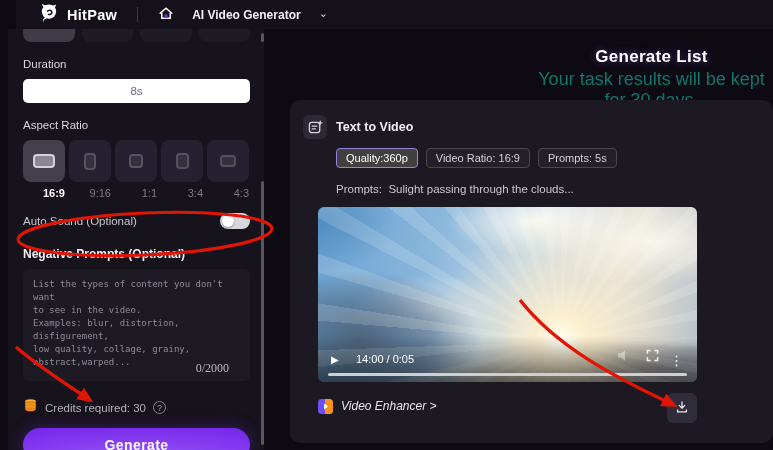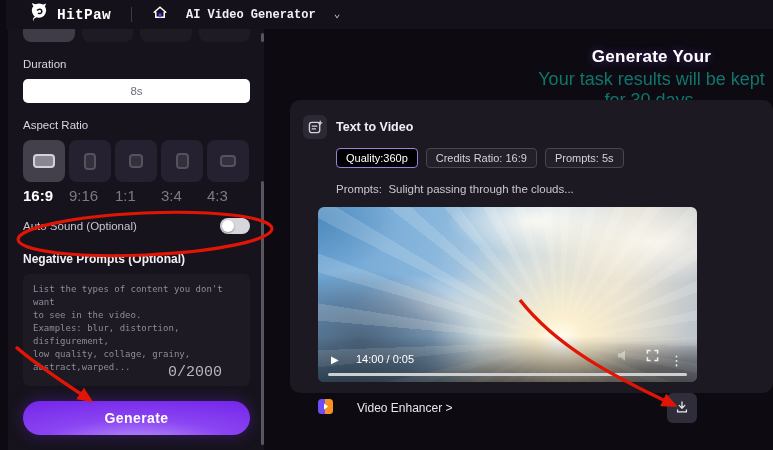--- a/index.html
+++ b/index.html
@@ -3,22 +3,22 @@
 <meta charset="utf-8">
 <style>
   * { margin:0; padding:0; box-sizing:border-box; }
   html,body { background:#060509; }
   #app {
     position:relative; width:773px; height:450px; overflow:hidden;
     background:#0d0a12; font-family:"Liberation Sans", sans-serif;
     color:#e8e5ee;
   }
   
-  .topbar { position:absolute; left:6px; top:0; right:0; height:29px;
-    background:#14111a; display:flex; align-items:center; padding-left:22px;font-family:Liberation Mono, monospace; }
+  .topbar { position:absolute; left:16px; top:0; right:0; height:29px;
+    background:#14111a; display:flex; align-items:center; padding-left:22px; }
   .brand { display:flex; align-items:center; gap:8px; }
   .brand-name { font-size:14.5px; font-weight:bold; color:#fff; letter-spacing:.3px; }
   .topbar-divider { width:1px; height:15px; background:#3c3846; margin:0 20px; }
   .nav-group { display:flex; align-items:center; gap:18px; cursor:pointer; }
   .nav-label { font-size:12px; font-weight:bold; color:#f2f0f6; }
   .chevron { font-size:11px; color:#cfccd6; margin-top:-3px; }
   
   .panel { position:absolute; left:8px; top:29px; width:256px; height:421px;
     background:#16131c; padding:0 14px 0 15px; overflow:hidden; }
   .model-row { display:flex; gap:7px; margin-top:-13px; }
@@ -31,61 +31,61 @@
   .dur-btn.sel { background:#35313d; color:#fff; font-weight:bold; }
   .tiles { display:flex; gap:4px; margin-top:9px; }
   .tile { width:42px; height:42px; border-radius:8px; background:#252130;
     display:flex; align-items:center; justify-content:center; }
   .tile.sel { background:#433f4b; }
   .ar-shape { border:2px solid #565260; background:#332f3b; border-radius:4px; }
   .tile.sel .ar-shape { border-color:#d4d1da; background:#8a8793; }
   .s169 { width:22px; height:14px; } .s916 { width:12px; height:17px; }
   .s11 { width:14px; height:14px; } .s34 { width:13px; height:16px; } .s43 { width:16px; height:12px; }
   .tile-labels { display:flex; gap:4px; margin-top:5px; }
-  .tile-label { width:42px; text-align:left; font-size:15px; color:#7d7987; }
+  .tile-label { width:42px; text-align:right; font-size:11px; color:#7d7987; }
   .tile-label.sel { color:#fff; font-weight:bold; }
   .autosound { display:flex; align-items:center; justify-content:space-between; margin-top:14px; }
   .autosound-label { font-size:11.5px; color:#c9c5cf; }
   .toggle { width:30px; height:16px; border-radius:8px; background:#d7d6dc; position:relative; cursor:pointer; }
   .toggle .knob { position:absolute; left:2px; top:2px; width:12px; height:12px; border-radius:50%;
     background:#fff; box-shadow:0 1px 2px rgba(0,0,0,.35); }
   .neg-label { margin-top:18px; font-size:12px; font-weight:bold; color:#f2f0f5; }
   .ta-wrap { position:relative; margin-top:8px; }
   textarea.neg-input { width:100%; height:112px; background:#1d1a24; border:none; border-radius:6px;
     padding:9px 10px; resize:none; font-family:"DejaVu Sans Mono", monospace; font-size:9px;
     line-height:1.45; color:#cac6d2; outline:none; }
   textarea.neg-input::placeholder { color:#8f8b9a; }
-  .char-counter { position:absolute; right:28px; bottom:9px; font-size:15px; color:#b8b4c0;
-    font-family:Liberation Mono, monospace; }
+  .char-counter { position:absolute; right:21px; bottom:9px; font-size:12px; color:#b8b4c0;
+    font-family:Liberation Serif, serif; }
   .credits { display:flex; align-items:center; gap:7px; margin-top:13px; }
   .credits-label { font-size:11.5px; color:#b4b0bb; }
   .help { width:13px; height:13px; border-radius:50%; border:1px solid #847f8e; color:#9b97a5;
     font-size:9px; display:flex; align-items:center; justify-content:center; cursor:pointer; }
   .generate-btn { margin-top:11px; width:100%; height:34px; border:none; border-radius:17px;
     background:radial-gradient(90% 130% at 50% 115%, #b58cfa 0%, #8b45f2 45%, #7527ea 100%);
     color:#fff; font-family:inherit; font-size:14px; font-weight:bold; letter-spacing:.4px;
     cursor:pointer; box-shadow:0 0 16px rgba(123,47,240,.35); }
   .scrollthumb { position:absolute; right:0; width:3px; border-radius:2px; background:#5a5661; }
   .st-top { top:4px; height:9px; }
   .st-main { top:152px; height:264px; }
   
   .list-head { position:absolute; left:530px; right:0; top:47px; text-align:center; }
   .list-title { font-size:17px; font-weight:bold; color:#fff; letter-spacing:.3px;
     text-shadow:0 0 10px rgba(150,90,255,.45); }
   .list-sub { margin-top:2px; font-size:18px; color:#0f766e; }
-  .card { position:absolute; left:290px; top:100px; right:0; height:293px;
+  .card { position:absolute; left:290px; top:100px; right:0; height:343px;
     background:#1c1923; border-radius:10px; padding:15px 0 0 13px; }
   .card-head { display:flex; align-items:center; gap:9px; }
   .type-icon { width:24px; height:24px; border-radius:6px; background:#2c2935;
     display:flex; align-items:center; justify-content:center; }
   .type-label { font-size:12.5px; font-weight:bold; color:#f0eef4; }
   .tags { display:flex; gap:8px; margin-top:9px; margin-left:33px; }
   .tag { font-size:11px; padding:3px 9px; border-radius:4px; background:#232028;
     border:1px solid #4a4552; color:#d6d2dc; }
-  .tag.purple { background:#000000; border-color:#9d7fe0; color:#fff;text-align:center; }
+  .tag.purple { background:#404040; border-color:#9d7fe0; color:#fff;text-align:center; }
   .prompts { margin-left:33px; margin-top:15px; font-size:11.5px; color:#cac6d1; white-space:pre; }
   .video { position:relative; margin-left:15px; margin-top:12px; width:379px; height:175px;
     border-radius:6px; overflow:hidden;
     background:
       radial-gradient(circle at 64% 77%, #ffffff 0%, #fff8e4 4%, rgba(255,241,205,.88) 9%, rgba(255,236,195,.4) 22%, rgba(255,236,195,0) 46%),
       repeating-conic-gradient(from 0deg at 64% 77%, rgba(255,255,248,.15) 0deg 4deg, rgba(255,255,248,0) 4deg 11deg),
       radial-gradient(ellipse 45% 55% at 11% 76%, rgba(72,93,116,.92) 0%, rgba(72,93,116,.5) 42%, rgba(72,93,116,0) 72%),
       radial-gradient(ellipse 30% 28% at 30% 58%, rgba(228,232,236,.75) 0%, rgba(228,232,236,0) 70%),
       radial-gradient(ellipse 42% 34% at 88% 20%, rgba(250,246,238,.95) 0%, rgba(250,246,238,0) 70%),
       radial-gradient(ellipse 34% 28% at 58% 8%, rgba(255,252,244,.9) 0%, rgba(255,252,244,0) 70%),
@@ -97,21 +97,21 @@
   .vctrl { position:absolute; left:0; right:0; bottom:0; height:46px;
     background:linear-gradient(rgba(0,0,0,0), rgba(0,0,0,.55)); }
   .play-glyph { position:absolute; left:13px; bottom:17px; font-size:10px; color:#fff; cursor:pointer; }
   .vtime { position:absolute; left:38px; bottom:17px; font-size:11px; color:#fff; }
   .vol-icon { position:absolute; right:66px; bottom:16px; cursor:pointer; }
   .fs-icon { position:absolute; right:38px; bottom:16px; cursor:pointer; }
   .kebab { position:absolute; right:14px; bottom:14px; font-size:13px; color:#fff; cursor:pointer; }
   .seekbar { position:absolute; left:10px; right:10px; bottom:6px; height:3px; border-radius:2px;
     background:#cfcfd2; cursor:pointer; }
   .card-foot { margin-left:15px; margin-top:11px; width:379px; display:flex; align-items:center; }
-  .enh { display:flex; align-items:center; gap:24px; cursor:pointer; }
+  .enh { display:flex; gap:8px; cursor:pointer;font-style:italic; }
   .enh-label { font-size:12px; color:#e8e5ee; }
   .dl-btn { margin-left:auto; width:30px; height:30px; border-radius:6px; background:#302d3a;
     border:none; display:flex; align-items:center; justify-content:center; cursor:pointer; }
   
   .ann { position:absolute; inset:0; z-index:60; pointer-events:none; }
 </style>
 </head>
 <body>
 
 <div id="app">
@@ -194,47 +194,61 @@
 
     <div class="ta-wrap">
       <textarea class="neg-input" readonly="" placeholder="List the types of content you don't want
 to see in the video.
 Examples: blur, distortion, disfigurement,
 low quality, collage, grainy,
 abstract,warped..." style=""></textarea>
       <span class="char-counter">0/2000</span>
     </div>
 
+    <div class="credits">
+      <span>
+        <svg width="15" height="15" viewBox="0 0 16 16">
+          <ellipse cx="8" cy="3.4" rx="5.6" ry="2.2" fill="#f8b133"></ellipse>
+          <path d="M2.4 3.4v3c0 1.2 2.5 2.2 5.6 2.2s5.6-1 5.6-2.2v-3" fill="#ef8c1d"></path>
+          <path d="M2.4 6.4v3c0 1.2 2.5 2.2 5.6 2.2s5.6-1 5.6-2.2v-3" fill="#f8a826"></path>
+          <path d="M2.4 9.4v2.6c0 1.2 2.5 2.2 5.6 2.2s5.6-1 5.6-2.2V9.4" fill="#ef8c1d"></path>
+          <ellipse cx="8" cy="6.4" rx="5.6" ry="2.2" fill="none" stroke="#c96f12" stroke-width=".6"></ellipse>
+          <ellipse cx="8" cy="9.4" rx="5.6" ry="2.2" fill="none" stroke="#c96f12" stroke-width=".6"></ellipse>
+        </svg>
+      </span>
+      <span class="credits-label">Credits required: 30</span>
+      <span class="help">?</span>
+    </div>
 
     <button class="generate-btn">Generate</button>
 
     <div class="scrollthumb st-top"></div>
     <div class="scrollthumb st-main"></div>
   </div>
 
   <div class="list-head">
-    <div class="list-title">Generate Your</div>
+    <div class="list-title">Generate List</div>
     <div class="list-sub">Your task results will be kept for 30 days.</div>
   </div>
 
   <div class="card">
     <div class="card-head">
       <div class="type-icon">
         <svg width="15" height="15" viewBox="0 0 16 16">
           <rect x="1.5" y="2.5" width="11" height="11" rx="2.5" fill="none" stroke="#d6d3dd" stroke-width="1.4"></rect>
           <path d="M4.5 6.5h5 M4.5 9.5h3.5" stroke="#d6d3dd" stroke-width="1.3" stroke-linecap="round"></path>
           <path d="M13 1.2v3.6 M11.2 3h3.6" stroke="#d6d3dd" stroke-width="1.3" stroke-linecap="round"></path>
         </svg>
       </div>
       <span class="type-label">Text to Video</span>
     </div>
 
     <div class="tags">
       <span class="tag purple">Quality:360p</span>
-      <span class="tag">Credits Ratio: 16:9</span>
+      <span class="tag">Video Ratio: 16:9</span>
       <span class="tag">Prompts: 5s</span>
     </div>
 
     <div class="prompts">Prompts:  Sulight passing through the clouds...</div>
 
     <div class="video">
       <div class="vctrl">
         <span class="play-glyph">▶</span>
         <span class="vtime">14:00 / 0:05</span>
         <span class="vol-icon">

